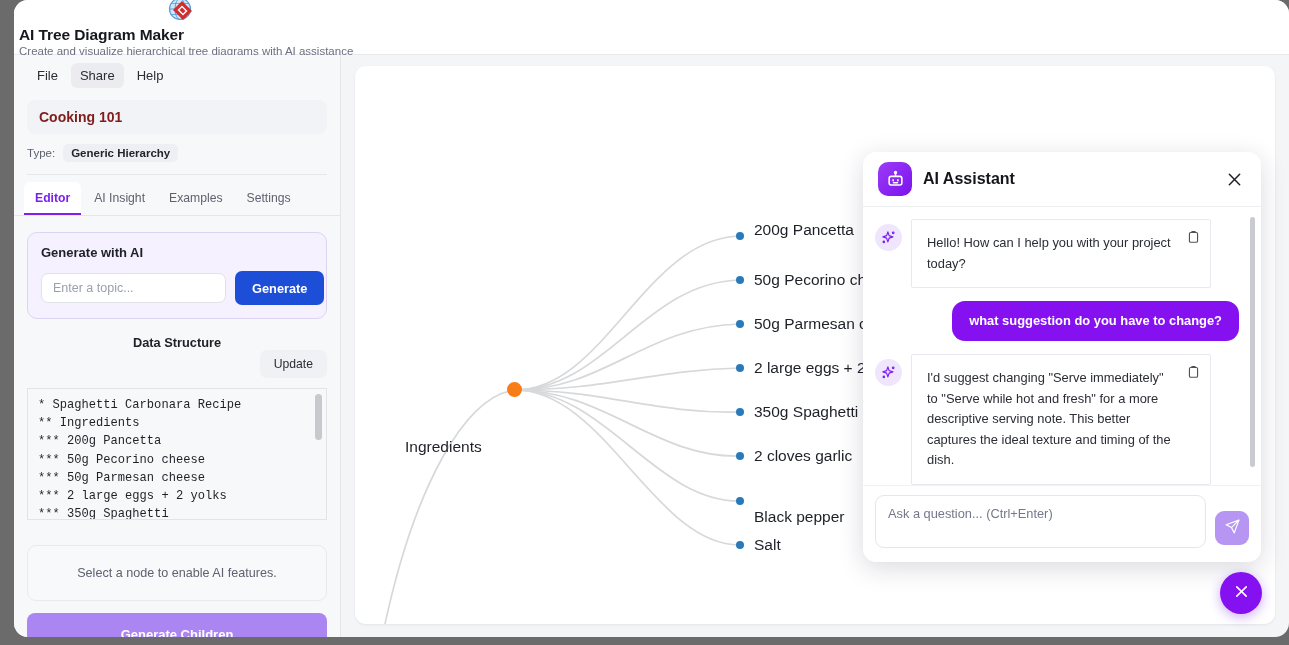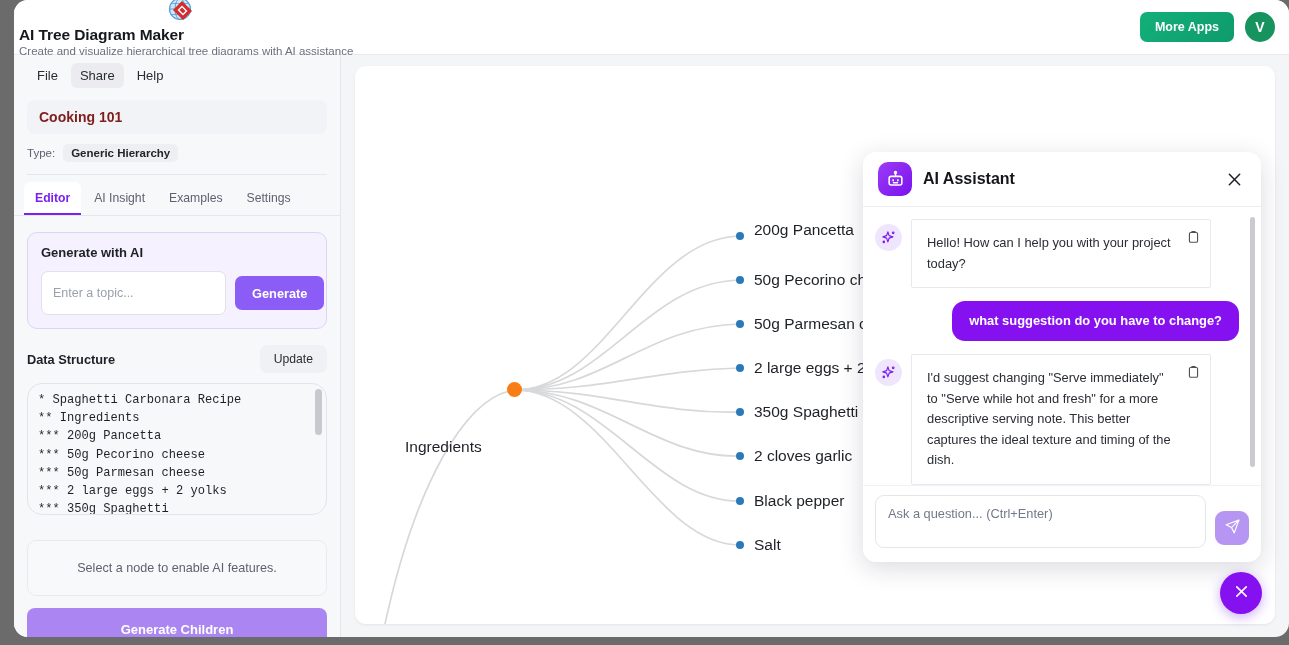--- a/index.html
+++ b/index.html
@@ -103,50 +103,51 @@
   .tabs-underline { height: 1px; background: #e6e7ec; margin: 0 0px; }
 
   .gen-card {
     margin: 16px 13px 0 13px;
     border: 1px solid #ddd3f5; background: #f5f1fe;
     border-radius: 10px; padding: 12px 13px 13px 13px;
   }
   .gen-title { font-size: 13px; font-weight: bold; color: #1d2026; }
   .gen-row { display: flex; gap: 9px; margin-top: 11px; align-items: center; }
   .topic-input {
-    flex: 1; height: 44px; border: 1px solid #e0e2e8;
+    flex: 1; height: 30px; border: 1px solid #e0e2e8;
     background: #fff; border-radius: 7px;
     padding: 0 11px; font-size: 12.5px; color: #2a2d34;
     font-family: "Liberation Sans", sans-serif; outline: none;
   }
   .topic-input::placeholder { color: #9aa0ad; }
   .gen-btn {
-    background: #8b5cf6; color: #fff; border: none;
+    background: #1d4ed8; color: #fff; border: none;
     border-radius: 7px; height: 34px; padding: 0 17px;
     font-size: 12.8px; font-weight: bold; cursor: pointer;
     font-family: "Liberation Sans", sans-serif;
   }
 
   .ds-row {
     display: flex; align-items: center;
     margin: 16px 13px 0 13px;
+    flex-direction: column;
   }
   .ds-title { font-size: 12.8px; font-weight: bold; color: #1d2026; }
   .upd-btn {
     margin-left: auto; background: #f0f1f4; border: none;
     border-radius: 7px; padding: 7px 14px;
     font-size: 12.2px; color: #2a2d34; cursor: pointer;
     font-family: "Liberation Sans", sans-serif;
   }
 
   .ds-area {
     position: relative;
     margin: 10px 13px 0 13px;
     height: 132px; background: #f7f8fa;
-    border: 1px solid #e2e4e9; border-radius: 15px;
+    border: 1px solid #e2e4e9; border-radius: 0;
     overflow: hidden;
   }
   .ds-text {
     padding: 7px 10px; margin: 0;
     font-family: "Liberation Mono", monospace;
     font-size: 12.1px; line-height: 18.2px; color: #1d2026;
     white-space: pre;
   }
   .ds-scroll {
     position: absolute; right: 4px; top: 5px;
@@ -289,24 +290,20 @@
           <line x1="5" y1="18.5" x2="23" y2="18.5" stroke="#5b9dd9" stroke-width="0.8"></line>
           <path d="M16 5 L26 15 L17 24 L7 14 Z" fill="#d42b2b"></path>
           <path d="M16 9.5 L21.5 15 L17 19.5 L11.5 14 Z" fill="#ffffff"></path>
           <path d="M16 11.5 L19.5 15 L17 17.5 L13.5 14 Z" fill="#d42b2b"></path>
         </svg>
       </div>
       <div class="brand-text">
         <div class="app-title">AI Tree Diagram Maker</div>
         <div class="app-sub">Create and visualize hierarchical tree diagrams with AI assistance</div>
       </div>
-    </div>
-    <div class="header-right">
-      <button class="more-apps">More Apps</button>
-      <div class="avatar">V</div>
     </div>
   </div>
 
   <div class="sidebar">
 
     <div class="menubar">
       <div class="menu-item">File</div>
       <div class="menu-item hl">Share</div>
       <div class="menu-item">Help</div>
     </div>
@@ -391,21 +388,21 @@
     <div class="node-dot" style="left:381px; top:298px; width:8px; height:8px; background:#2a7ab9;"></div>
     <div class="node-label" style="left:399px; top:302px; transform:translateY(-50%);">2 large eggs + 2 yolks</div>
 
     <div class="node-dot" style="left:381px; top:342px; width:8px; height:8px; background:#2a7ab9;"></div>
     <div class="node-label" style="left:399px; top:346px; transform:translateY(-50%);">350g Spaghetti</div>
 
     <div class="node-dot" style="left:381px; top:386px; width:8px; height:8px; background:#2a7ab9;"></div>
     <div class="node-label" style="left:399px; top:390px; transform:translateY(-50%);">2 cloves garlic</div>
 
     <div class="node-dot" style="left:381px; top:431px; width:8px; height:8px; background:#2a7ab9;"></div>
-    <div class="node-label" style="left:399px; top:435px; transform:translateY(-50%);">Black pepper</div>
+    <div class="node-label" style="left:399px; top:451px; transform:translateY(-50%);">Black pepper</div>
 
     <div class="node-dot" style="left:381px; top:475px; width:8px; height:8px; background:#2a7ab9;"></div>
     <div class="node-label" style="left:399px; top:479px; transform:translateY(-50%);">Salt</div>
   </div>
 
   <div class="ai-panel">
     <div class="ai-head">
       <div class="ai-icon">
         <svg width="19" height="19" viewBox="0 0 24 24" fill="none" stroke="#fff" stroke-width="2" stroke-linecap="round" stroke-linejoin="round">
           <rect x="4" y="8" width="16" height="11" rx="2.5"></rect>

